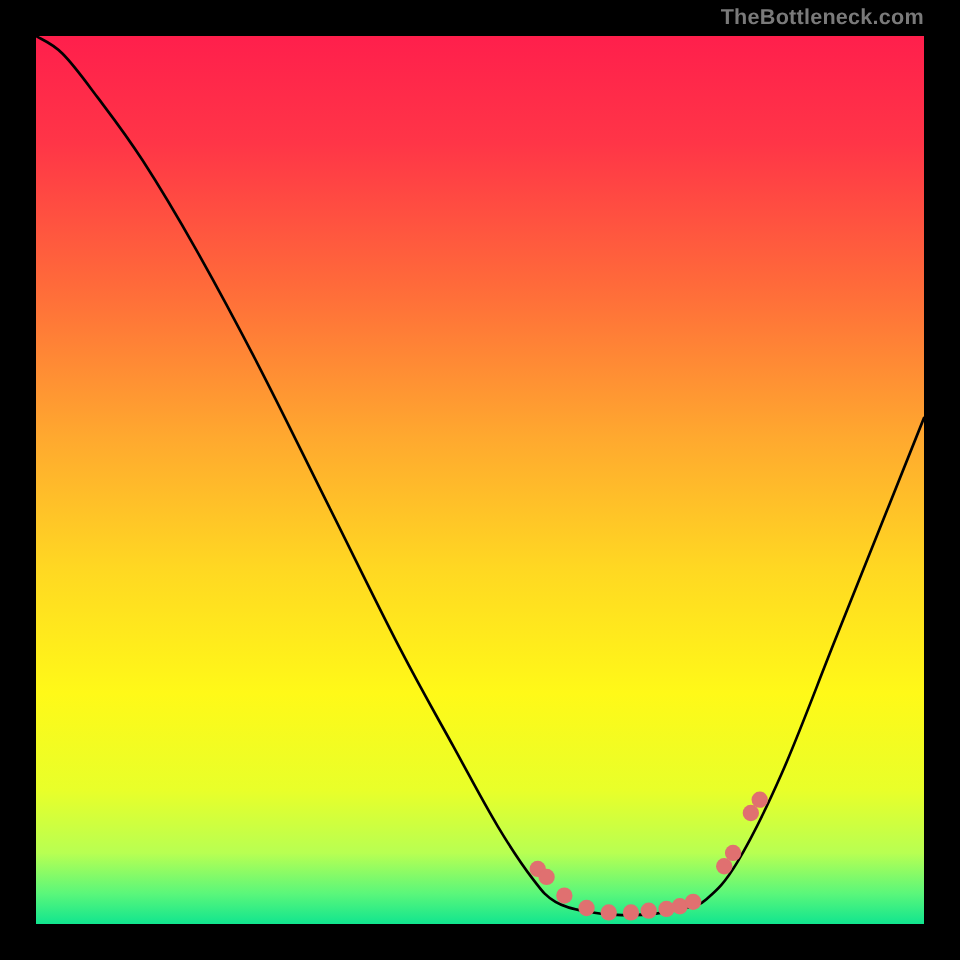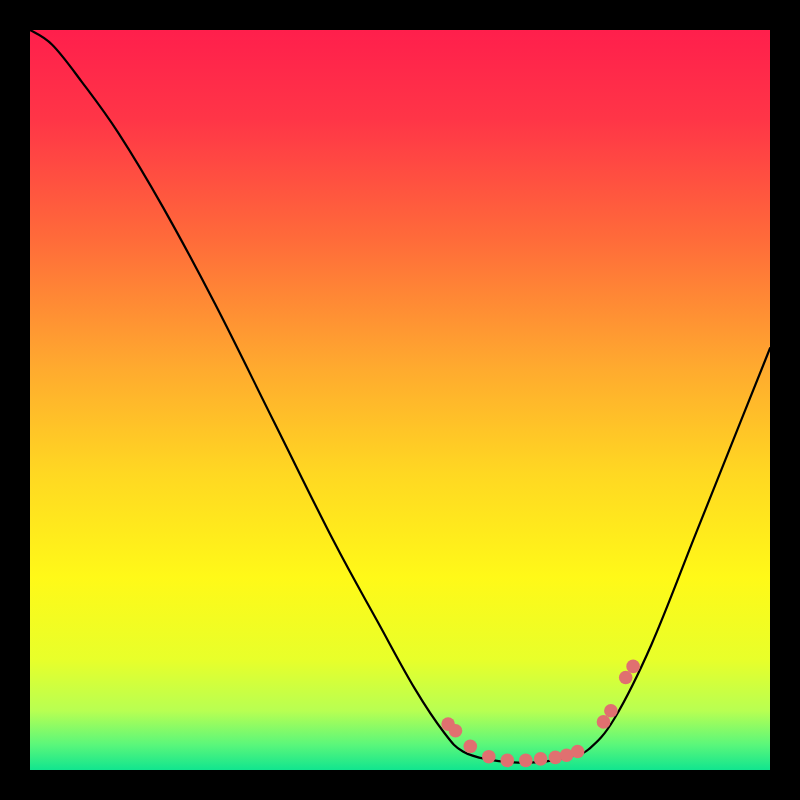--- a/index.html
+++ b/index.html
@@ -37,20 +37,21 @@
     position: absolute;
     top: 0; left: 0;
     width: 740px;
     height: 740px;
   }
 </style>
 </head>
 <body>
 
 <div class="frame">
+  <div class="attribution">TheBottleneck.com</div>
   <div class="plot-wrap">
     <svg class="plot-gradient" viewBox="0 0 740 740" preserveAspectRatio="none">
       <defs>
         <linearGradient id="bg-grad" x1="0" y1="0" x2="0" y2="1">
             <stop offset="0.00%" stop-color="#ff1f4c"></stop>
             <stop offset="12.00%" stop-color="#ff3547"></stop>
             <stop offset="28.00%" stop-color="#ff6a3a"></stop>
             <stop offset="45.00%" stop-color="#ffa82f"></stop>
             <stop offset="60.00%" stop-color="#ffd822"></stop>
             <stop offset="74.00%" stop-color="#fff918"></stop>

